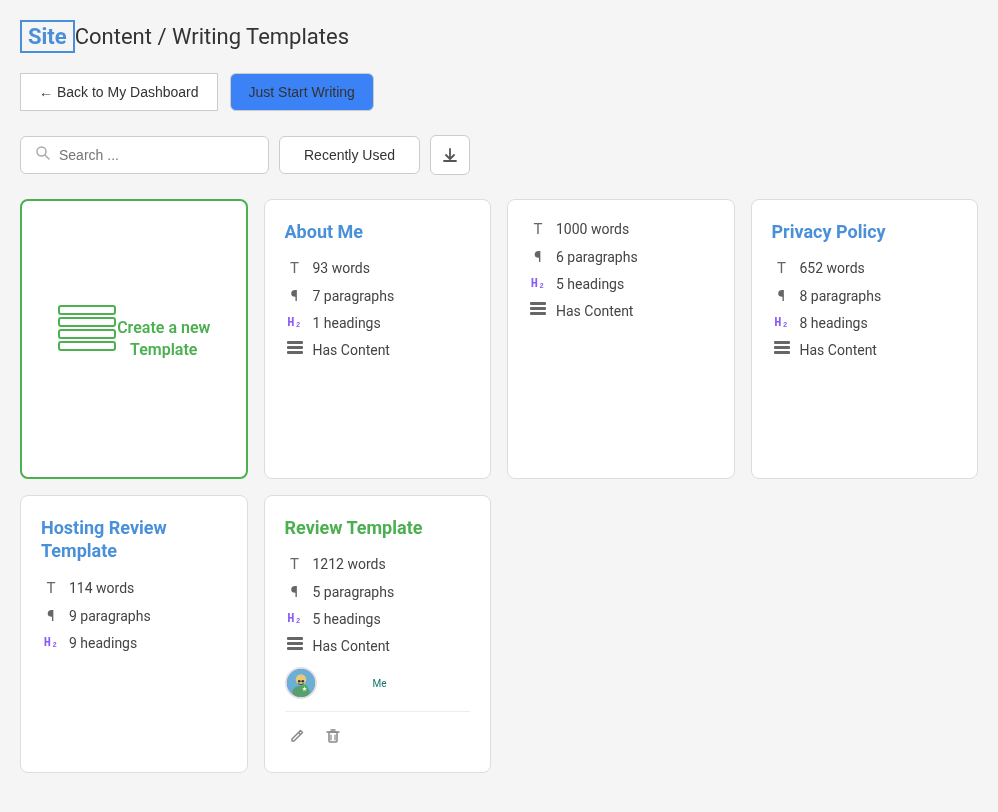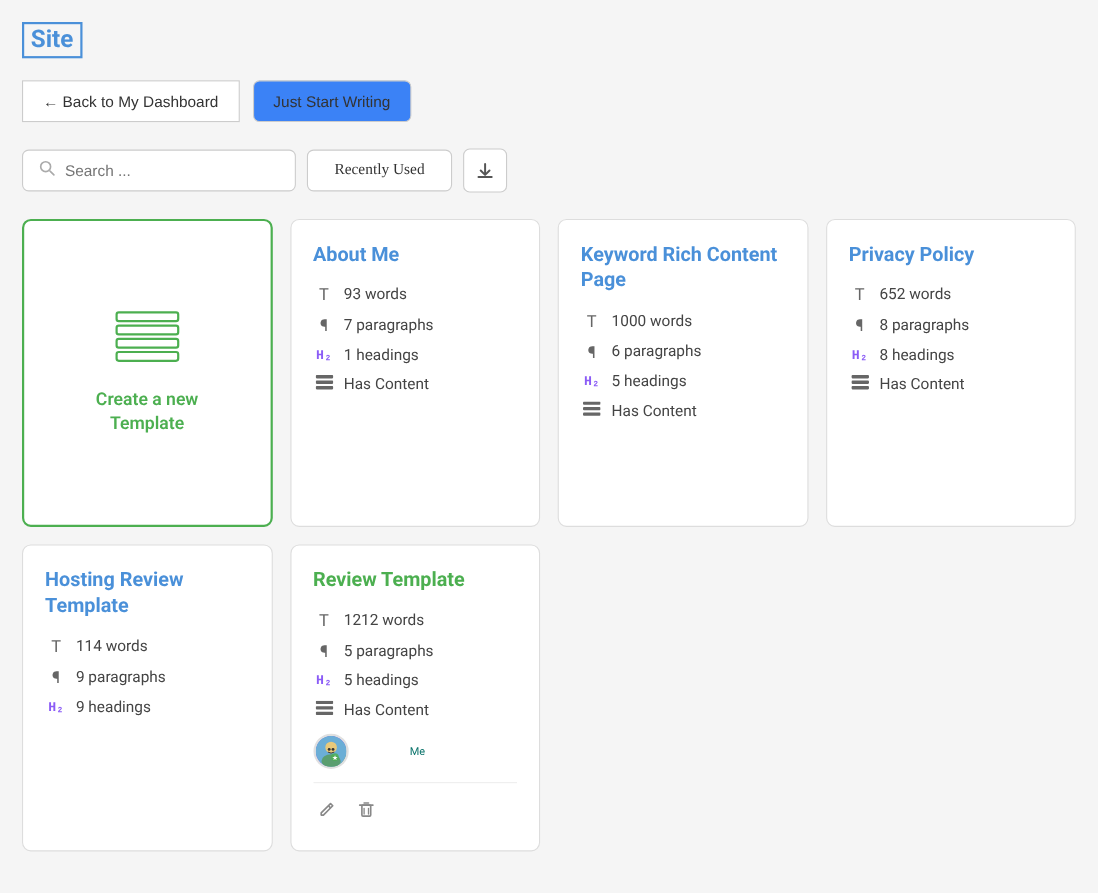--- a/index.html
+++ b/index.html
@@ -82,21 +82,20 @@
       background: transparent;
     }
     .btn-recently-used {
       padding: 10px 24px;
       border: 1px solid #ccc;
       background: #fff;
       border-radius: 6px;
       cursor: pointer;
       font-size: 14px;
       color: #333;
-      font-family: Liberation Serif, serif;
     }
     .btn-download {
       width: 40px;
       height: 40px;
       border: 1px solid #ccc;
       background: #fff;
       border-radius: 6px;
       cursor: pointer;
       display: flex;
       align-items: center;
@@ -118,21 +117,21 @@
     .card {
       background: #fff;
       border: 1px solid #ddd;
       border-radius: 8px;
       padding: 20px;
       min-height: 280px;
     }
     .card-create {
       border: 2px solid #4caf50;
       display: flex;
-      flex-direction: column;
+      flex-direction: row;
       align-items: center;
       justify-content: center;
       cursor: pointer;
     }
     .create-icon {
       margin-bottom: 16px;
     }
     .create-icon svg {
       width: 60px;
       height: 50px;
@@ -218,20 +217,21 @@
       color: #8b5cf6;
       display: inline-block;
       font-family: Liberation Mono, monospace;
     }
   </style>
 </head>
 <body>
 
 <div class="page-header">
   <span class="brand-box">Site</span>
+  <span class="page-title"> Content / Writing Templates</span>
 </div>
 
 <div class="action-bar">
   <button class="btn-back">← Back to My Dashboard</button>
   <button class="btn-write">Just Start Writing</button>
 </div>
 
 <div class="search-bar">
   <div class="search-input-wrap">
     <span class="search-icon-svg">
@@ -288,21 +288,20 @@
           <rect x="0" y="0" width="16" height="3" rx="1" fill="#666"></rect>
           <rect x="0" y="5" width="16" height="3" rx="1" fill="#666"></rect>
           <rect x="0" y="10" width="16" height="3" rx="1" fill="#666"></rect>
         </svg>
       </span>
       <span>Has Content</span>
     </div>
   </div>
 
   <div class="card">
-    <div class="card-title">Keyword Rich Content Page</div>
     <div class="card-stat">
       <span class="stat-icon">T</span>
       <span>1000 words</span>
     </div>
     <div class="card-stat">
       <span class="stat-icon">¶</span>
       <span>6 paragraphs</span>
     </div>
     <div class="card-stat">
       <span class="stat-icon h2-icon">H₂</span>

